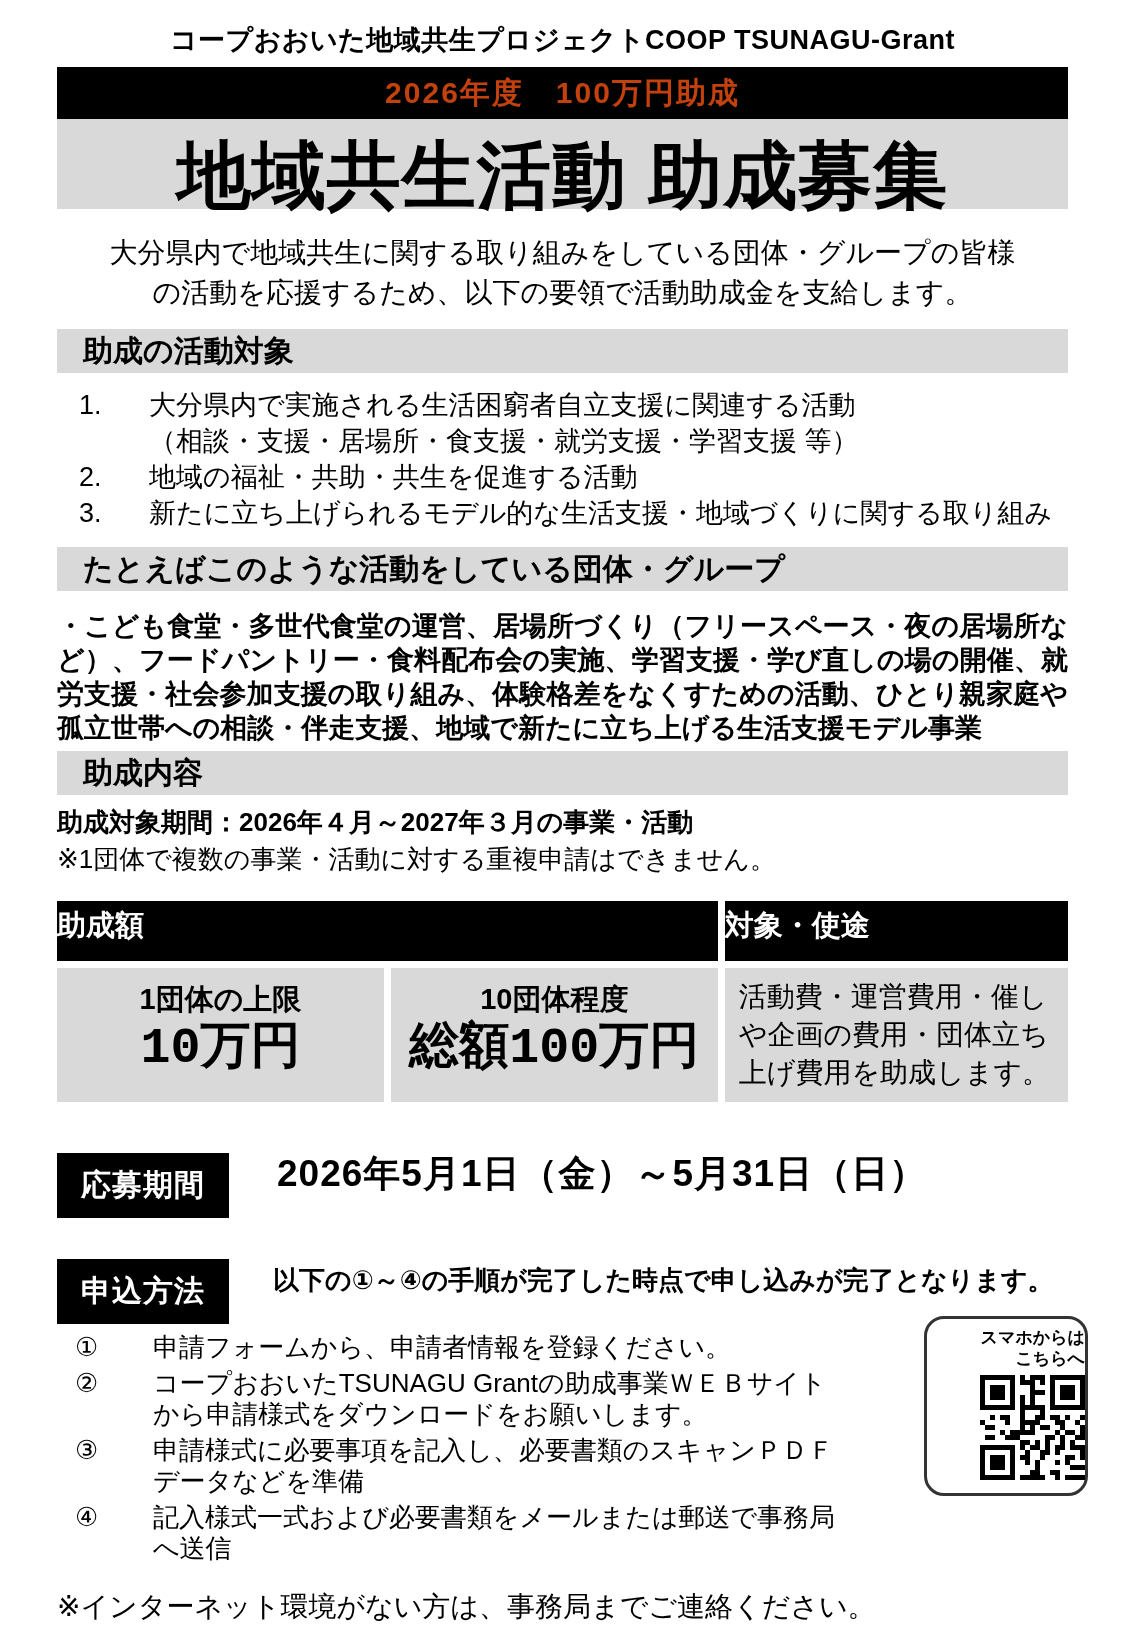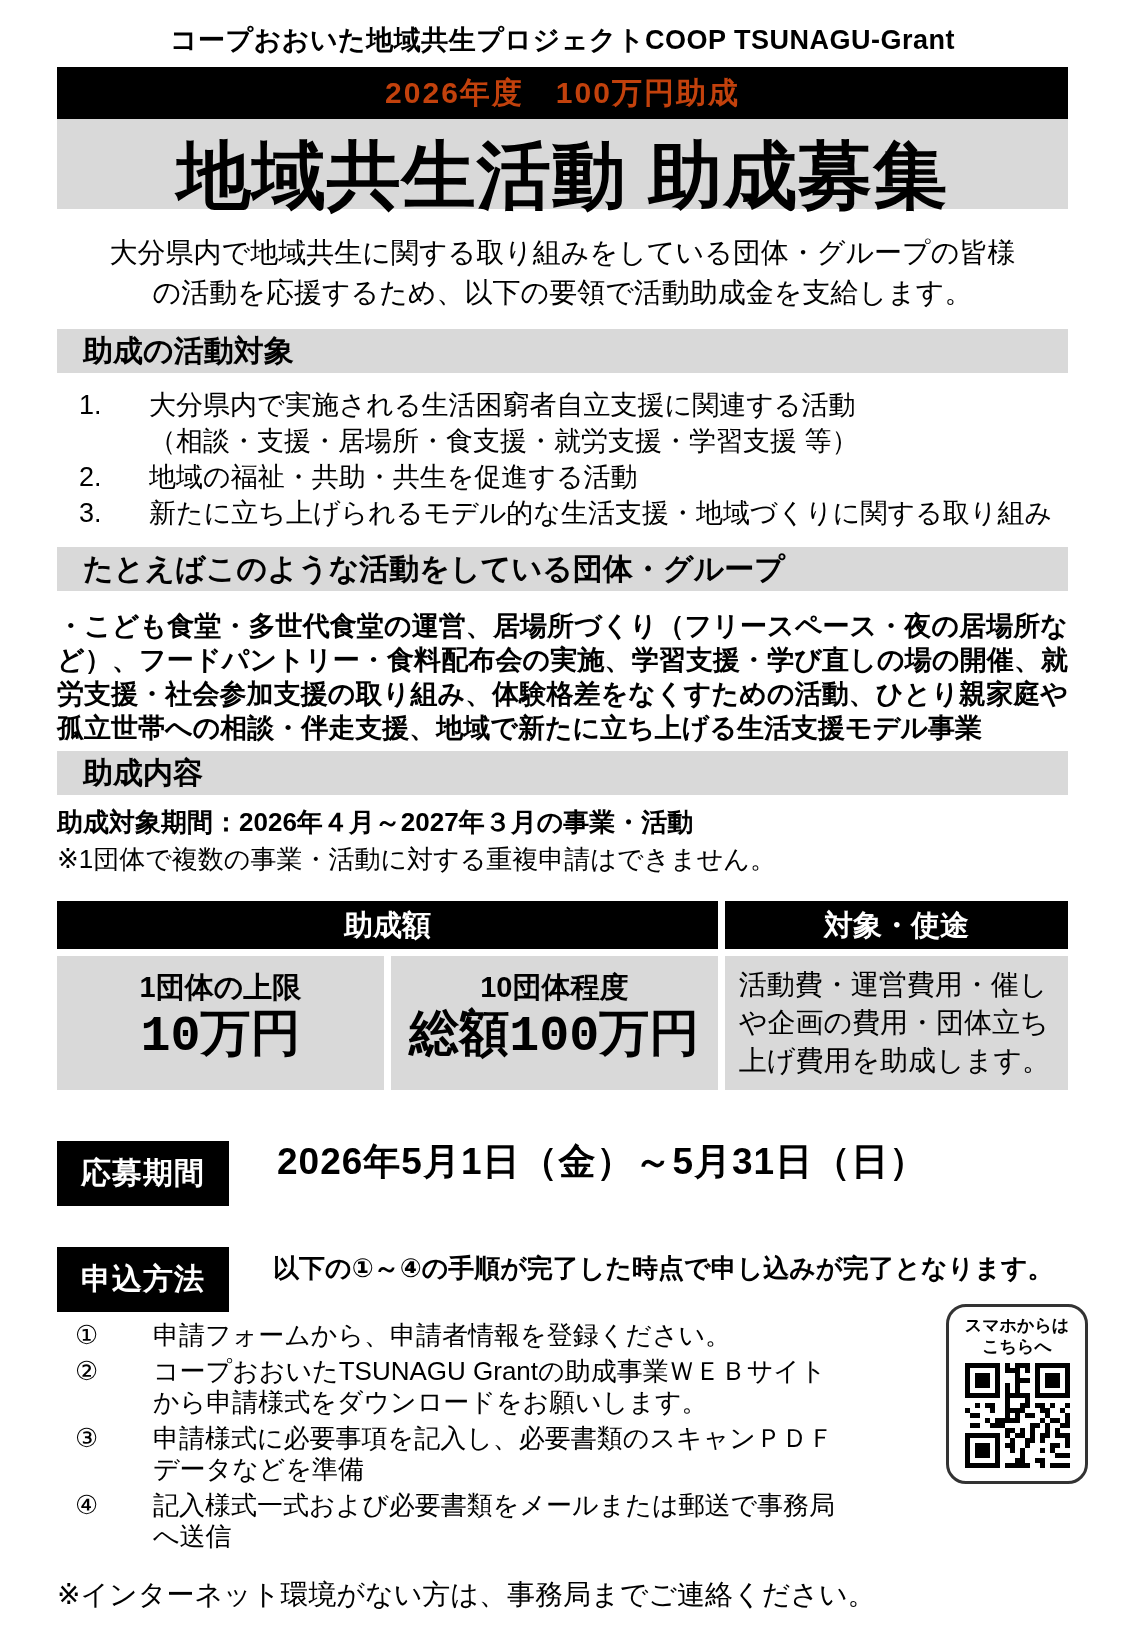--- a/index.html
+++ b/index.html
@@ -46,22 +46,22 @@
   .sec-content .sec-header { margin-top: 6px; }
   .period-line { margin-top: 10px; font-size: 26px; font-weight: 700; }
   .note-line { margin-top: 2px; font-size: 26px; }
 
   .grant-table {
     margin-top: 24px; display: grid;
     grid-template-columns: 1fr 1fr 1.05fr;
     column-gap: 7px; row-gap: 7px;
   }
   .gt-head {
-    background: #000; color: #fff; height: 48px; line-height: 48px;
-    text-align: center; font-size: 29px; font-weight: 700;
+    background: #000; color: #fff; height: 60px; line-height: 48px;
+    font-size: 29px; font-weight: 700;
   }
   .gt-head.span2 { grid-column: 1 / span 2; }
   .gt-cell { background: #d9d9d9; min-height: 118px; }
   .gt-amount-cell { text-align: center; padding-top: 12px; }
   .gt-label { font-size: 29px; font-weight: 700; }
   .gt-amount { font-size: 50px; font-weight: 700; line-height: 58px; font-family: Liberation Mono, monospace; }
   .gt-usage { font-size: 28px; line-height: 38px; padding: 10px 14px; }
 
   .apply-row { display: flex; align-items: center; }
   .apply-row.first { margin-top: 28px; }
@@ -73,23 +73,23 @@
   .apply-value { margin-left: 48px; font-size: 37px; font-weight: 700; letter-spacing: 1px; }
   .apply-method-intro { margin-left: 44px; font-size: 26px; font-weight: 700; }
 
   .steps-wrap { position: relative; margin-top: 8px; }
   .steps { font-size: 26px; line-height: 31px; padding-left: 18px; padding-right: 215px; }
   .step { display: flex; margin-top: 5px; }
   .smark { width: 78px; flex: 0 0 78px; }
   .stext { flex: 1; }
 
   .qr-box {
-    position: absolute; top: -16px; right: -20px; width: 142px; height: 180px;
+    position: absolute; top: -16px; right: -20px; width: 164px; height: 180px;
     border: 3px solid #333; border-radius: 20px; background: #fff;
-    text-align: center; padding-top: 8px;
+    text-align: right; padding-top: 8px;
   }
   .qr-label { font-size: 17px; font-weight: 700; line-height: 21px; }
   .qr-svg { margin-top: 6px; }
 
   .internet-note { margin-top: 24px; font-size: 28px; }
 
   .contact-box {
     margin-top: 16px; border: 4px solid #000; padding: 14px 26px;
     font-size: 26px; line-height: 34px;
   }

